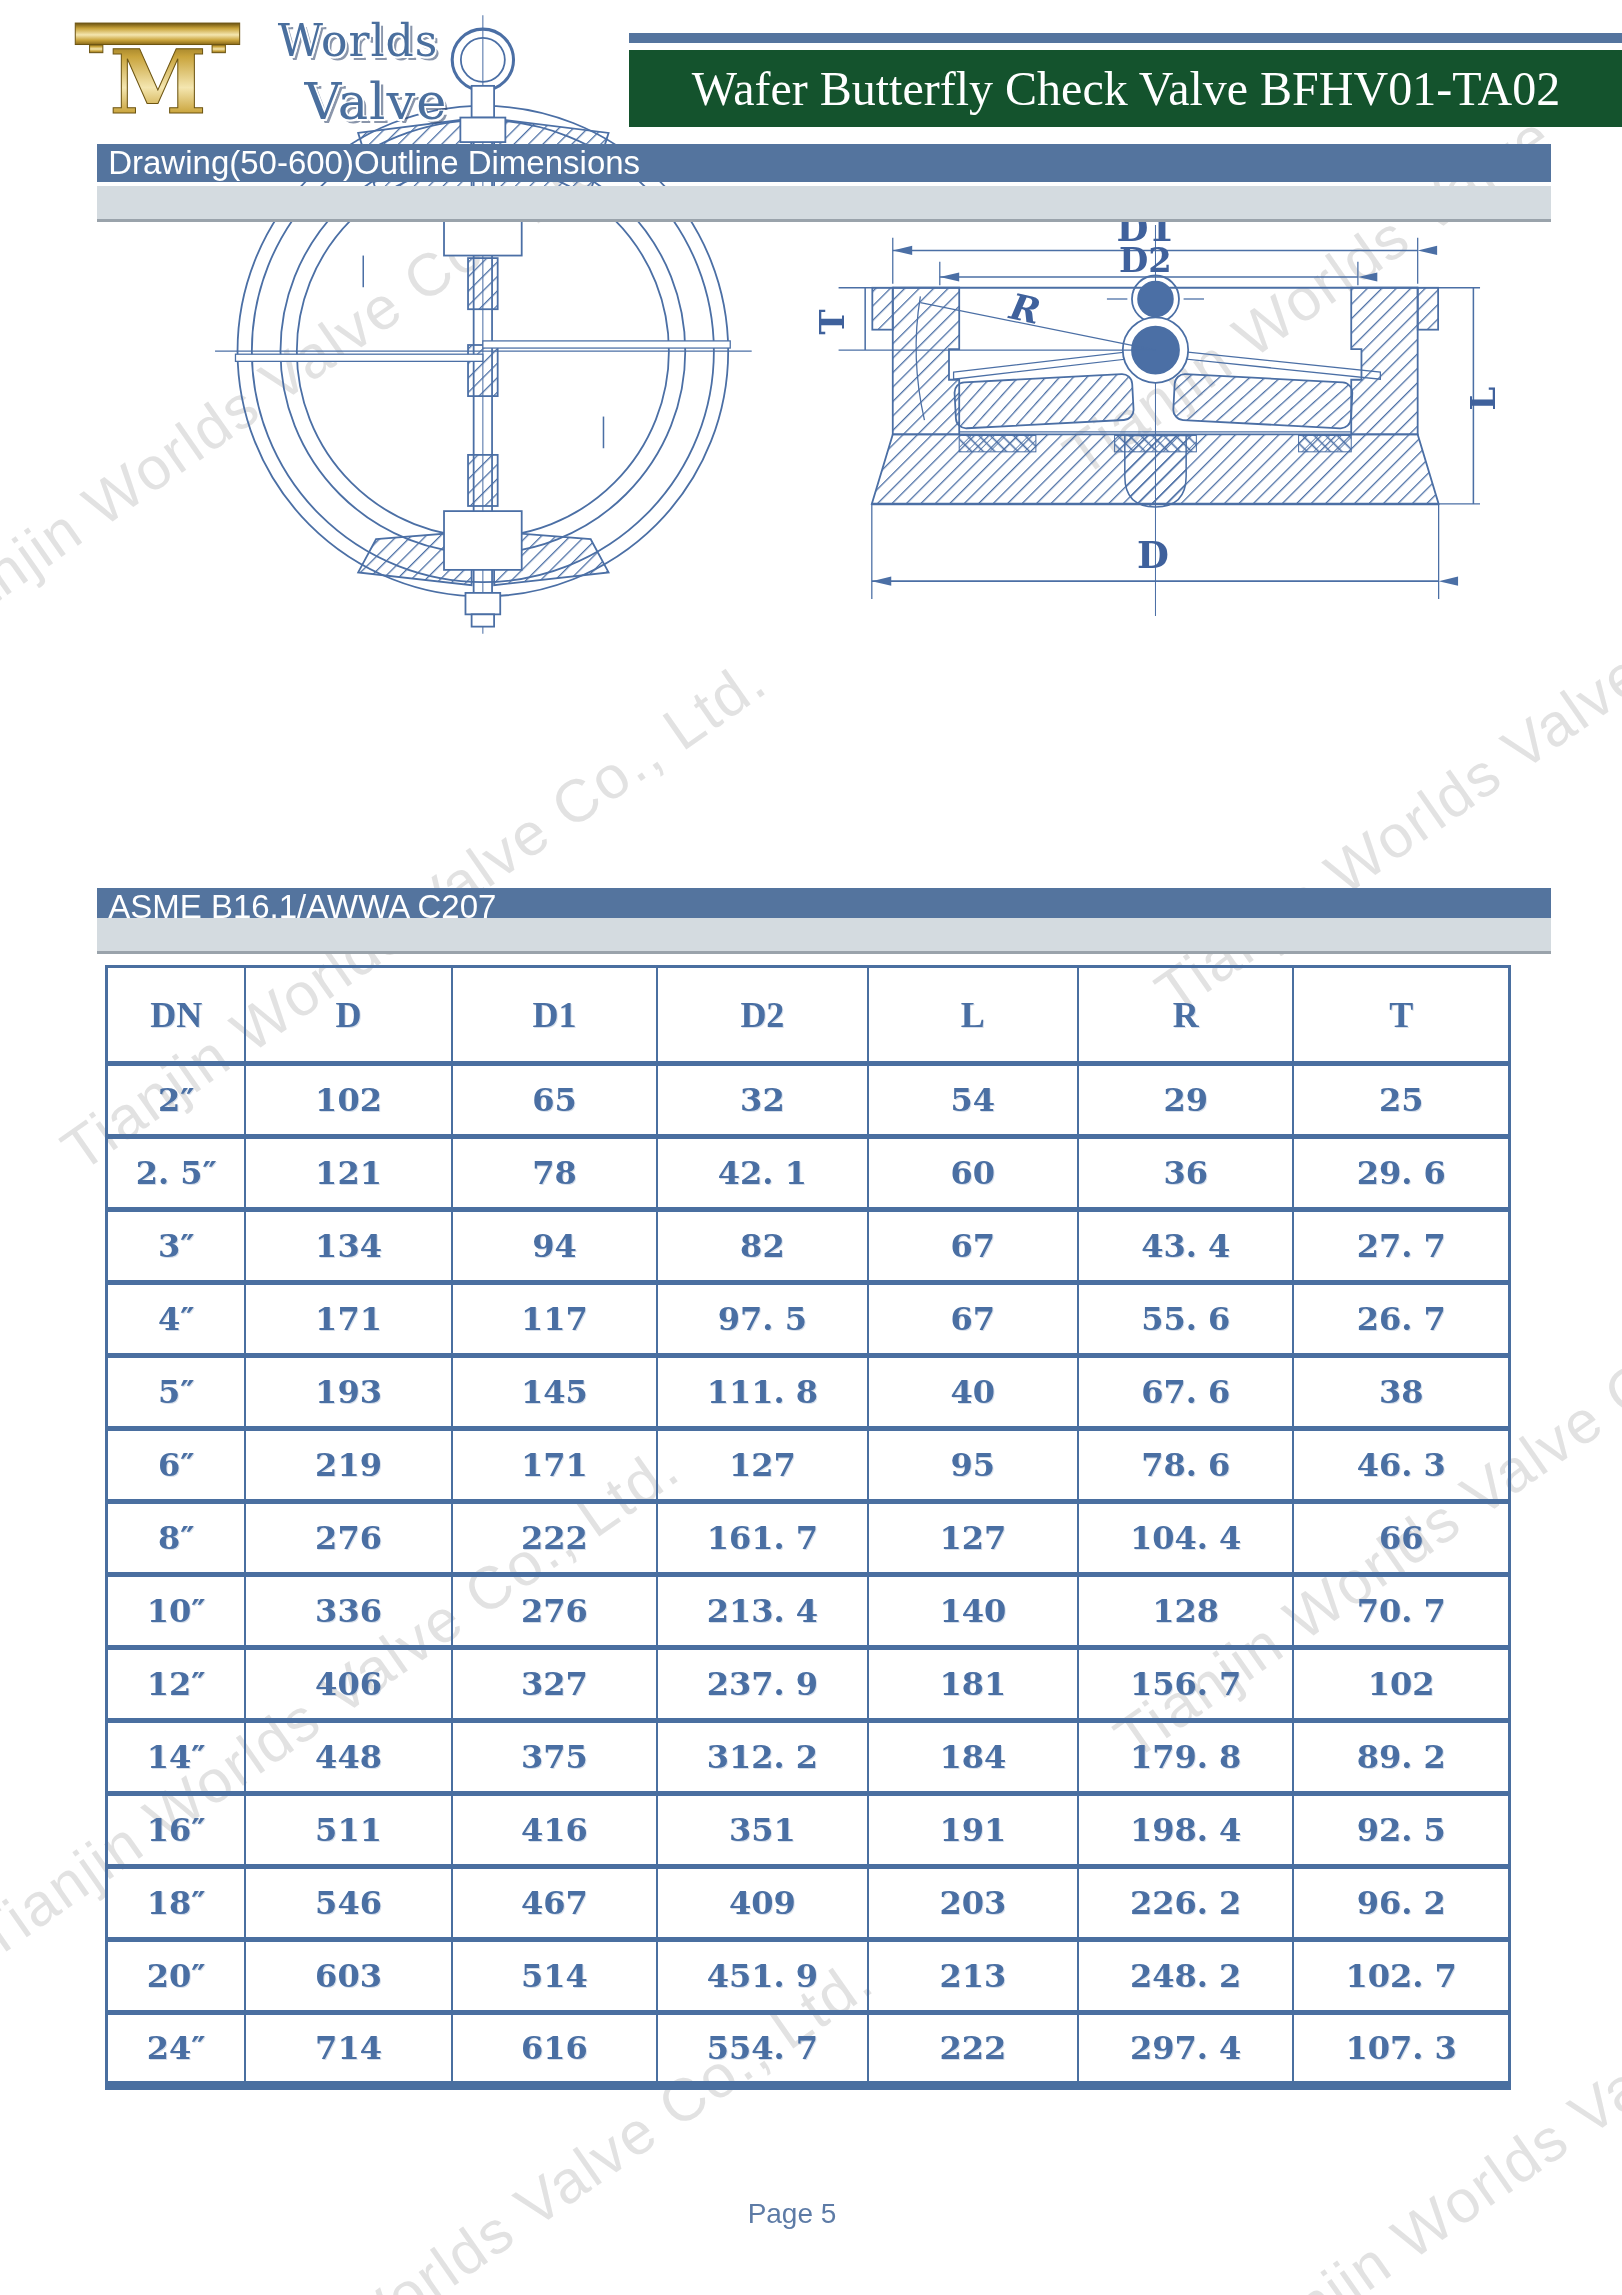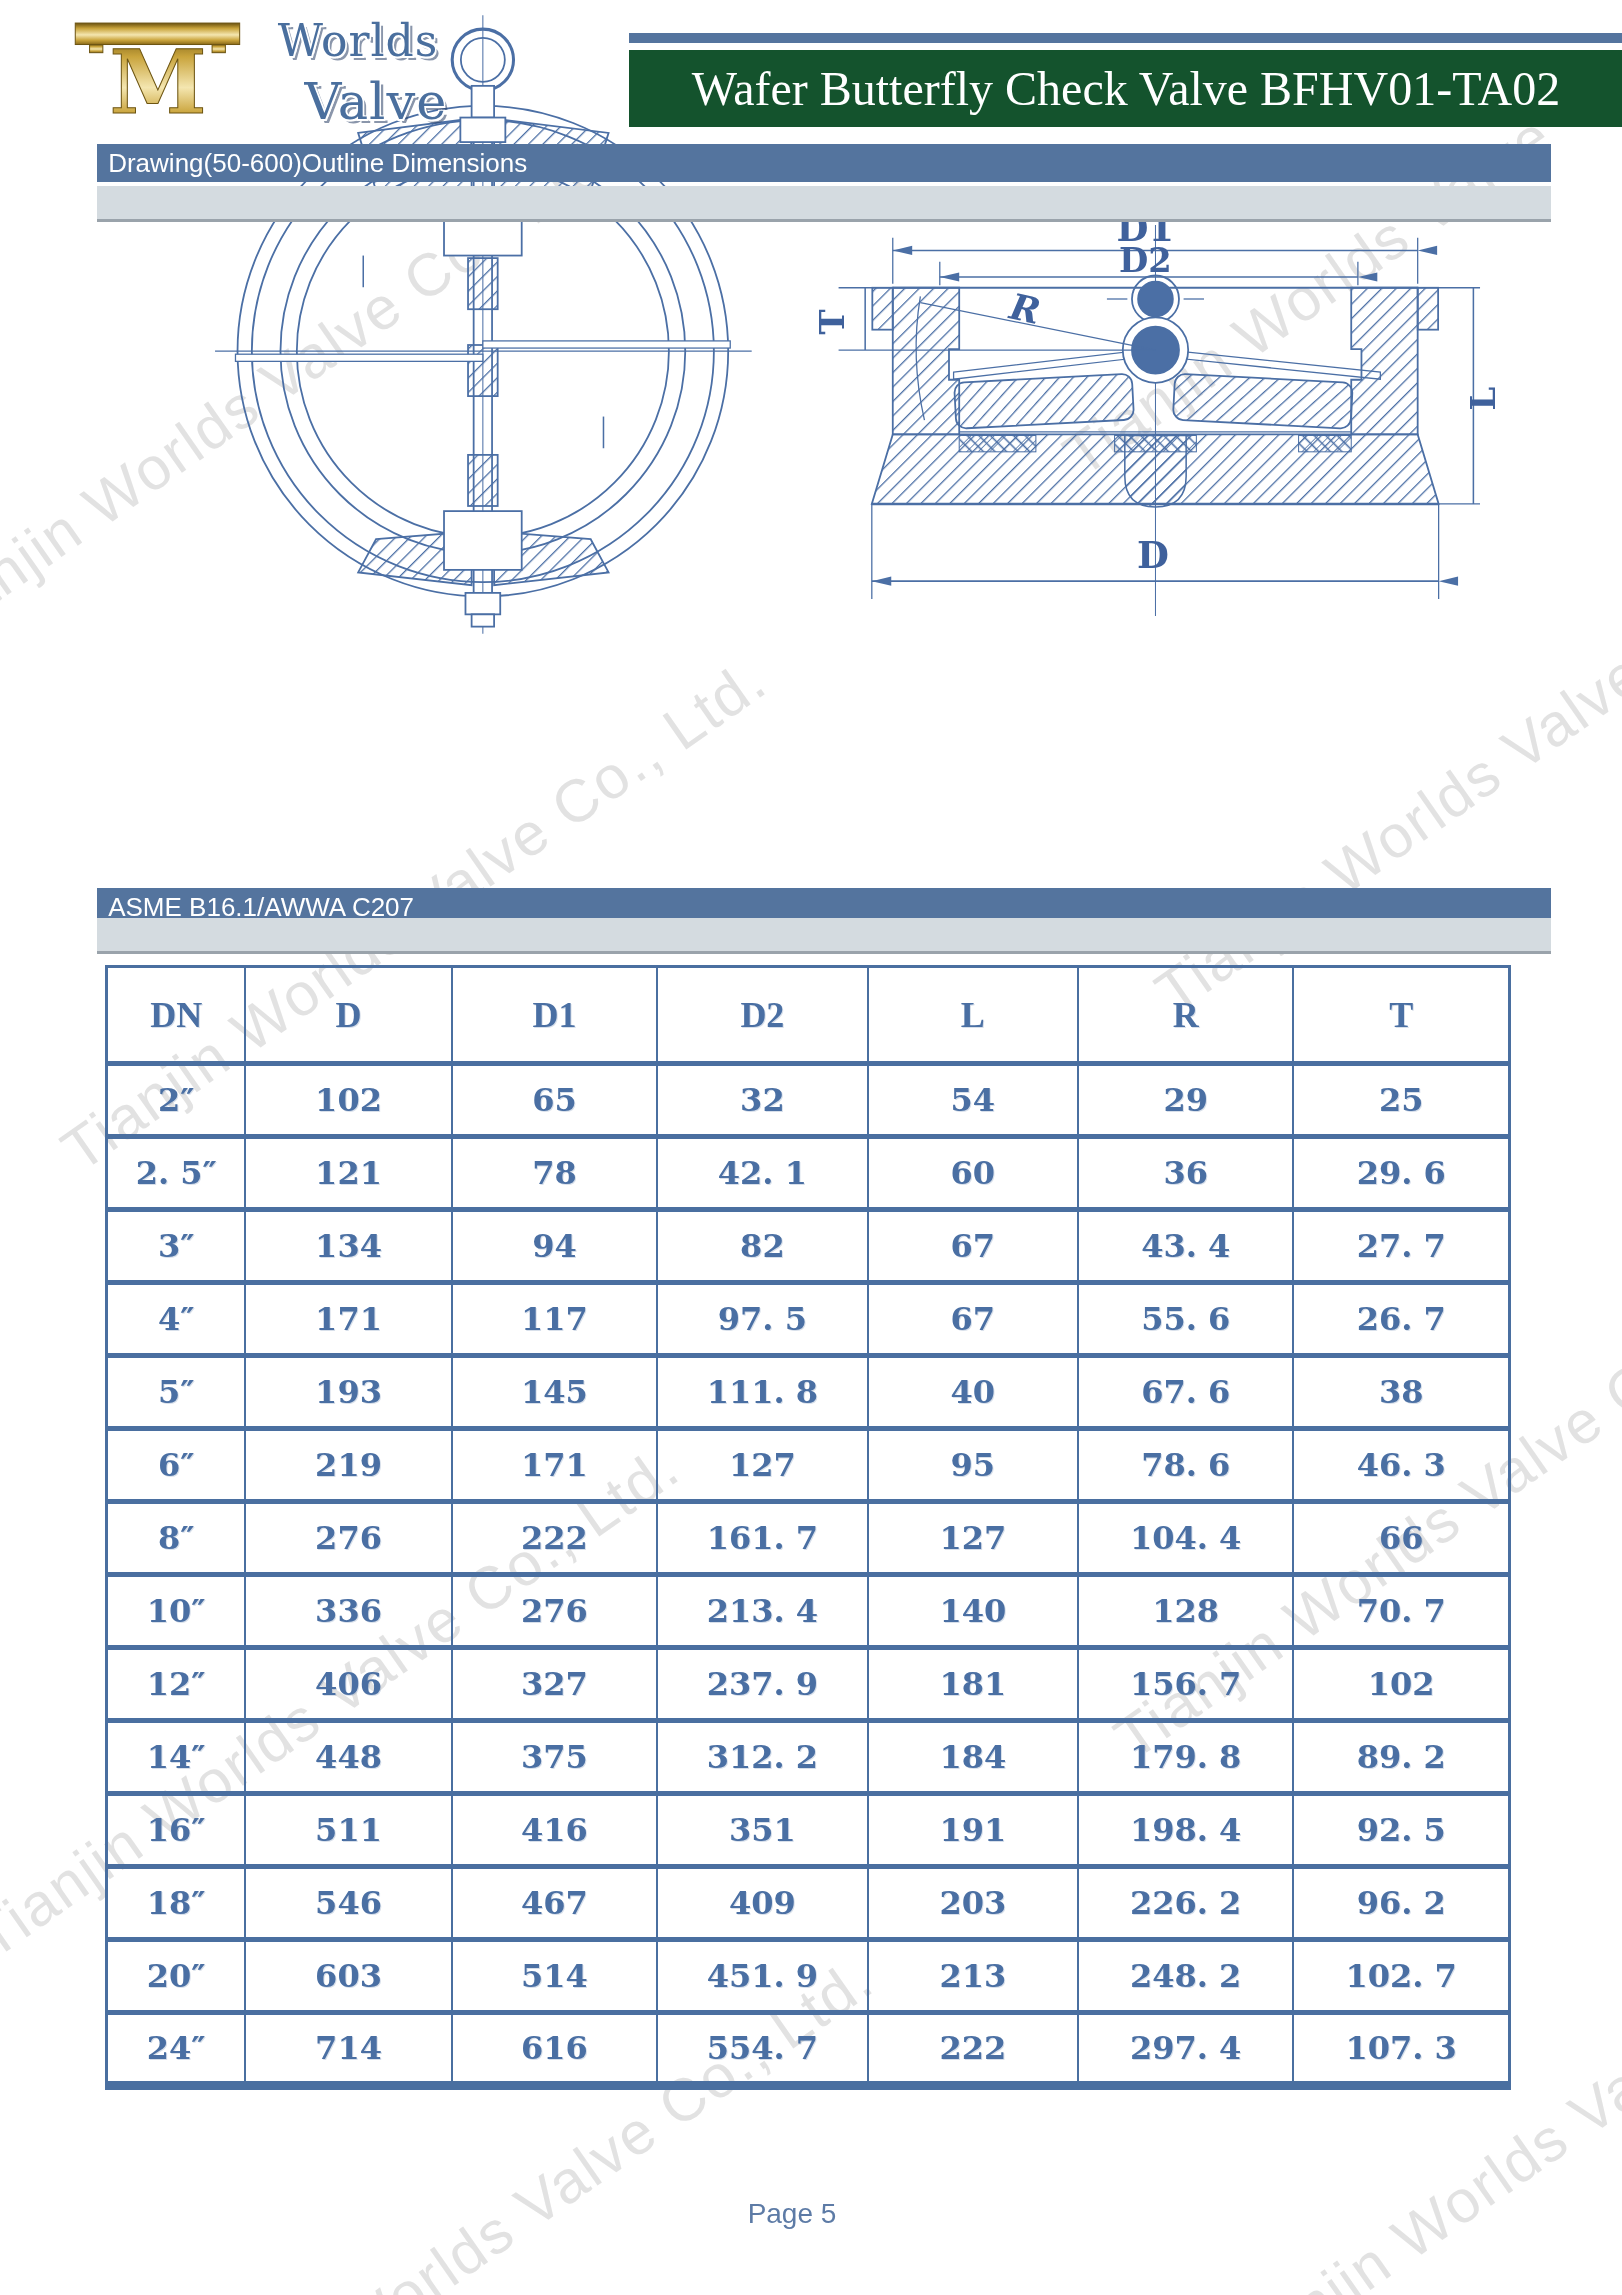--- a/index.html
+++ b/index.html
@@ -17,21 +17,21 @@
       text-shadow:-1.5px -1.5px 0 #fff,1.5px -1.5px 0 #fff,-1.5px 1.5px 0 #fff,1.5px 1.5px 0 #fff,3.6px 3.6px 0 rgba(42,63,102,.55);}
   .logo-line2{font-size:51px;margin-top:6.1px;padding-left:36px;letter-spacing:1px;
       text-shadow:-1.5px -1.5px 0 #fff,1.5px -1.5px 0 #fff,-1.5px 1.5px 0 #fff,1.5px 1.5px 0 #fff,3.6px 3.6px 0 rgba(42,63,102,.55);text-align:center;}
   
   .title-stripe{position:absolute;left:629px;right:0;top:33px;height:10.2px;background:#54749E;z-index:3;}
   .title-bar{position:absolute;left:629px;right:0;top:50px;height:77px;background:#14532d;z-index:3;
       display:flex;align-items:center;justify-content:center;color:#fff;
       font-family:"Liberation Serif",serif;font-size:48px;white-space:nowrap;}
   
   .section-bar{position:absolute;left:97px;width:1454px;height:38px;background:#54749E;z-index:3;
-      display:flex;align-items:center;color:#fff;font-size:26px;padding-left:0;
+      display:flex;align-items:center;color:#fff;font-size:33px;padding-left:0;
       font-family:"Liberation Sans",sans-serif;}
   .section-bar span{padding-left:11.2px;}
   .section-band{position:absolute;left:97px;width:1454px;height:33px;background:#D4DBE0;
       border-bottom:3.6px solid #9aa3ab;z-index:3;}
   .bar-drawing{top:144px;}
   .band-drawing{top:186px;}
   .bar-asme{top:876px;margin-top:12px;}
   .band-asme{top:918px;}
   
   .drawings{position:absolute;left:0;top:0;z-index:2;}

